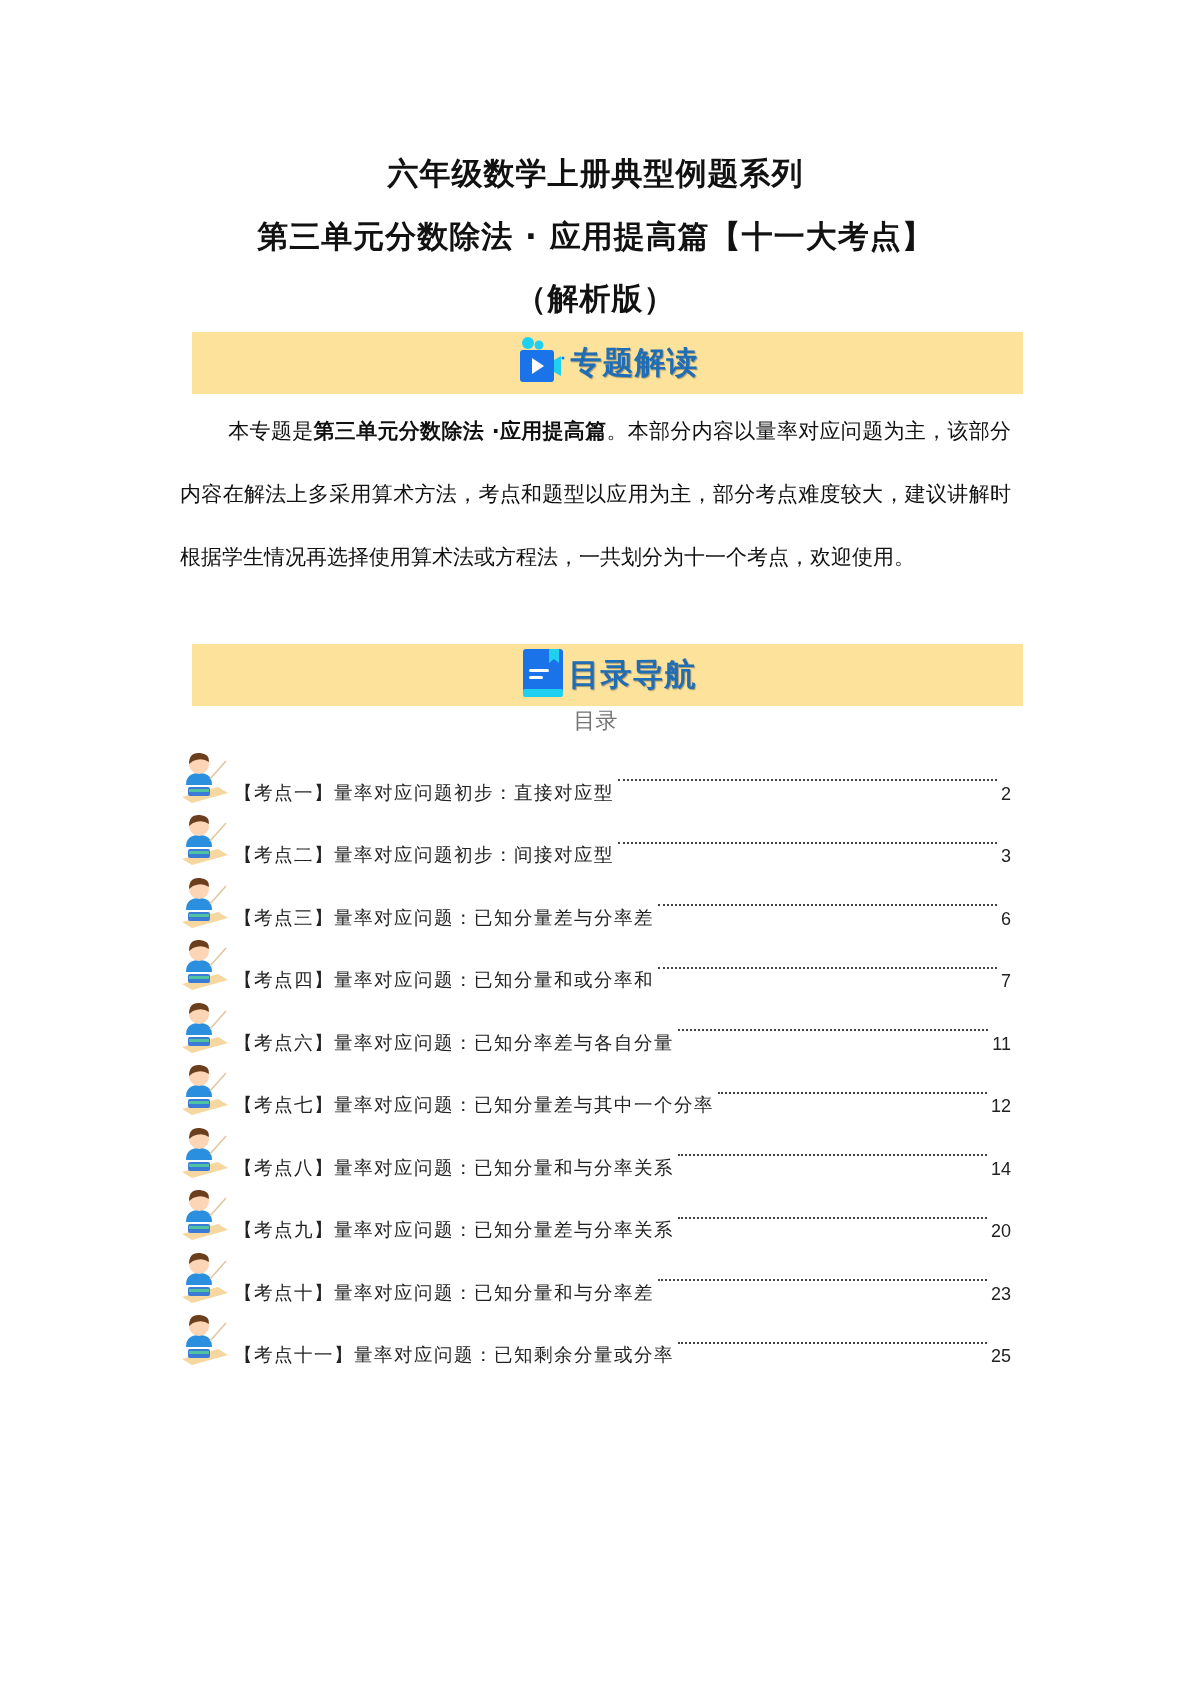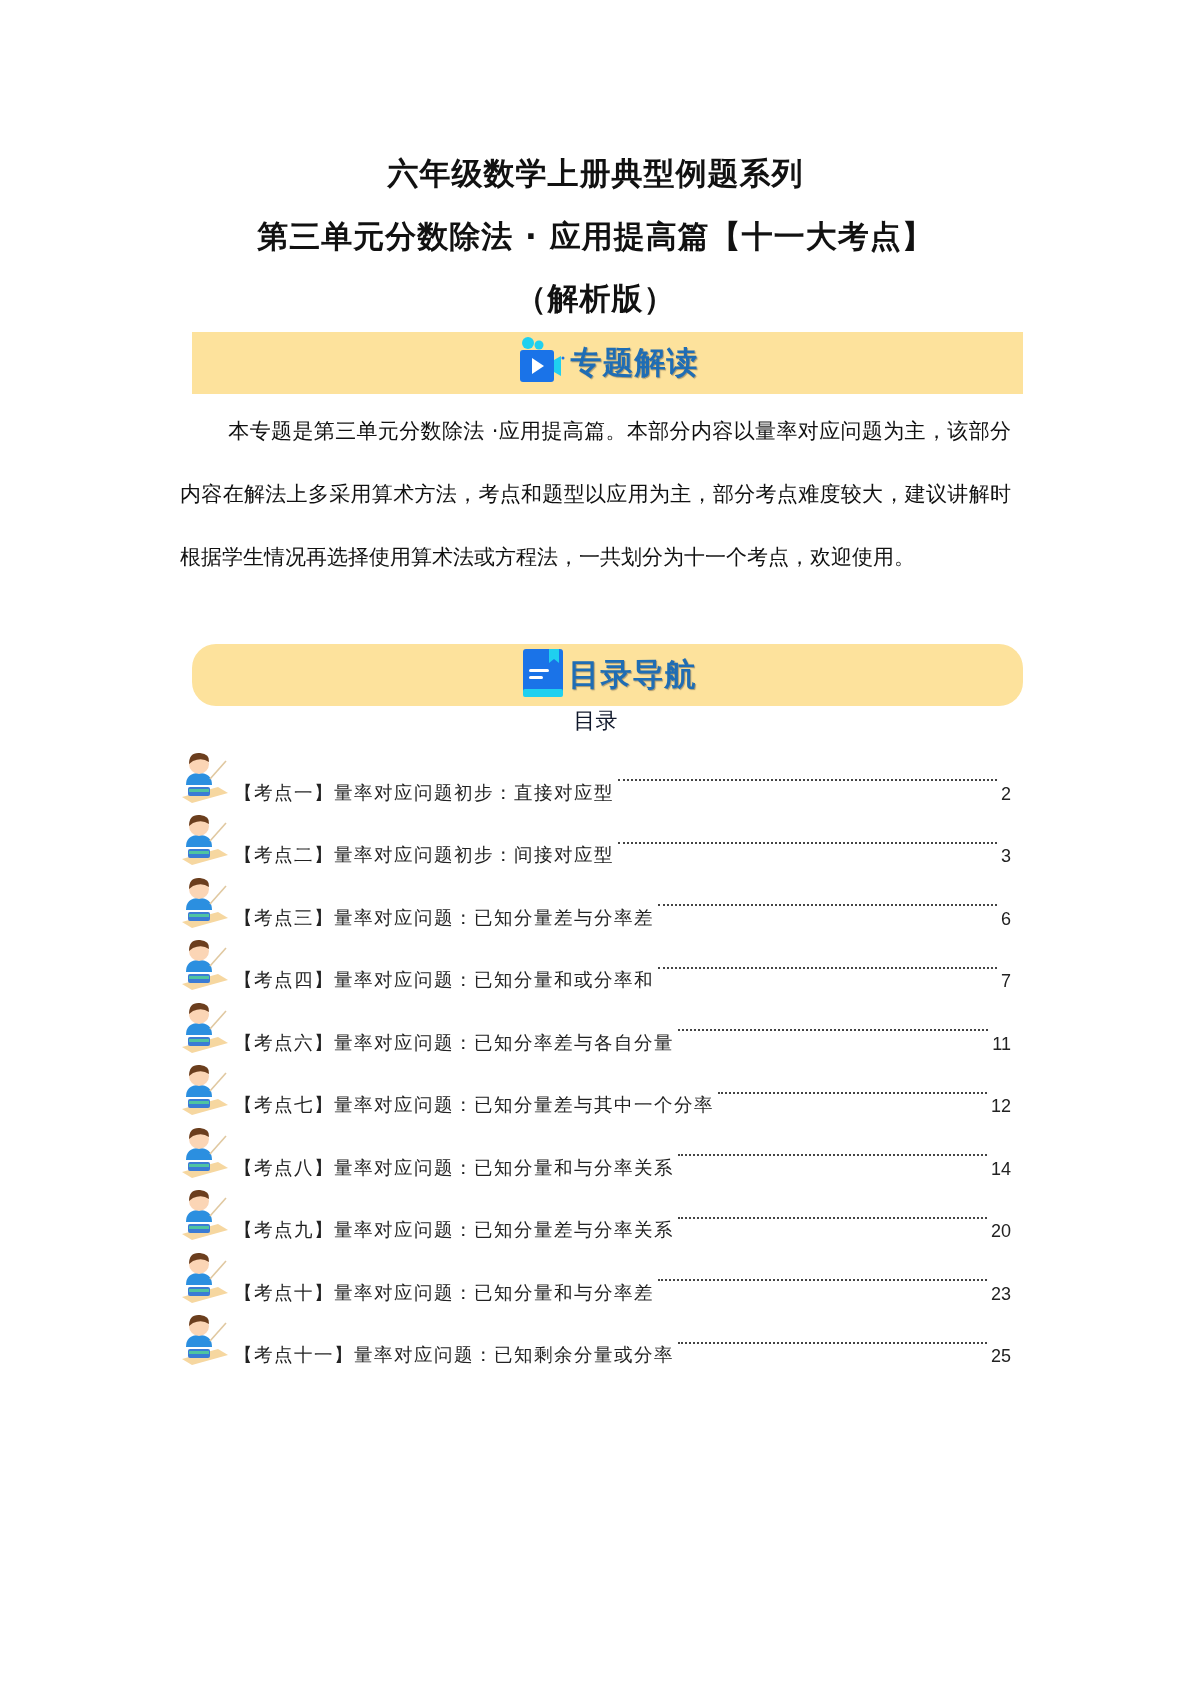--- a/index.html
+++ b/index.html
@@ -12,29 +12,29 @@
   .t1 { top: 153px; font-size: 31px; }
   .t2 { top: 216px; font-size: 31px; }
   .t3 { top: 278px; font-size: 31px; }
 
   .banner { position: absolute; left: 192px; width: 831px; height: 62px; background: #fde29c; }
   .banner-inner { position: absolute; left: 0; right: 0; top: 0; bottom: 0;
                   display: flex; align-items: center; justify-content: center; }
   .banner-text { font-size: 31px; font-weight: bold; color: #1f6db4;
                  text-shadow: 1px 1px 1px rgba(60,60,60,0.45); margin-left: 4px; letter-spacing: 1px; }
   .b1 { top: 332px; }
-  .b2 { top: 644px; border-radius: 24px; }
+  .b2 { top: 644px; }
 
   .intro { position: absolute; left: 180px; width: 831px; top: 400px;
            font-size: 21px; line-height: 63px; color: #111; text-align: justify; }
   .intro .indent { display: inline-block; width: 48px; }
-  .intro b { font-weight: normal; }
+  .intro b { font-weight: bold; }
 
   .toc-head { position: absolute; left: 0; width: 1191px; top: 706px; text-align: center;
-              font-size: 22px; color: #0f172a; }
+              font-size: 22px; color: #737373; }
 
   .toc { position: absolute; left: 180px; width: 831px; top: 742px; }
   .toc-row { position: relative; height: 62.5px; display: flex; align-items: flex-end; }
   .avatar { width: 52px; height: 56px; flex: 0 0 52px; margin-right: 2px; }
   .toc-label { font-size: 18.5px; color: #222; white-space: nowrap; letter-spacing: 1.5px; }
   .toc-leader { flex: 1 1 auto; margin: 0 4px; height: 2px; align-self: center;
                 border-bottom: 2px dotted #444; position: relative; top: 6px; }
   .toc-page { font-family: "Liberation Sans", sans-serif; font-size: 18px; color: #222;
               min-width: 10px; text-align: right; }
 </style>

